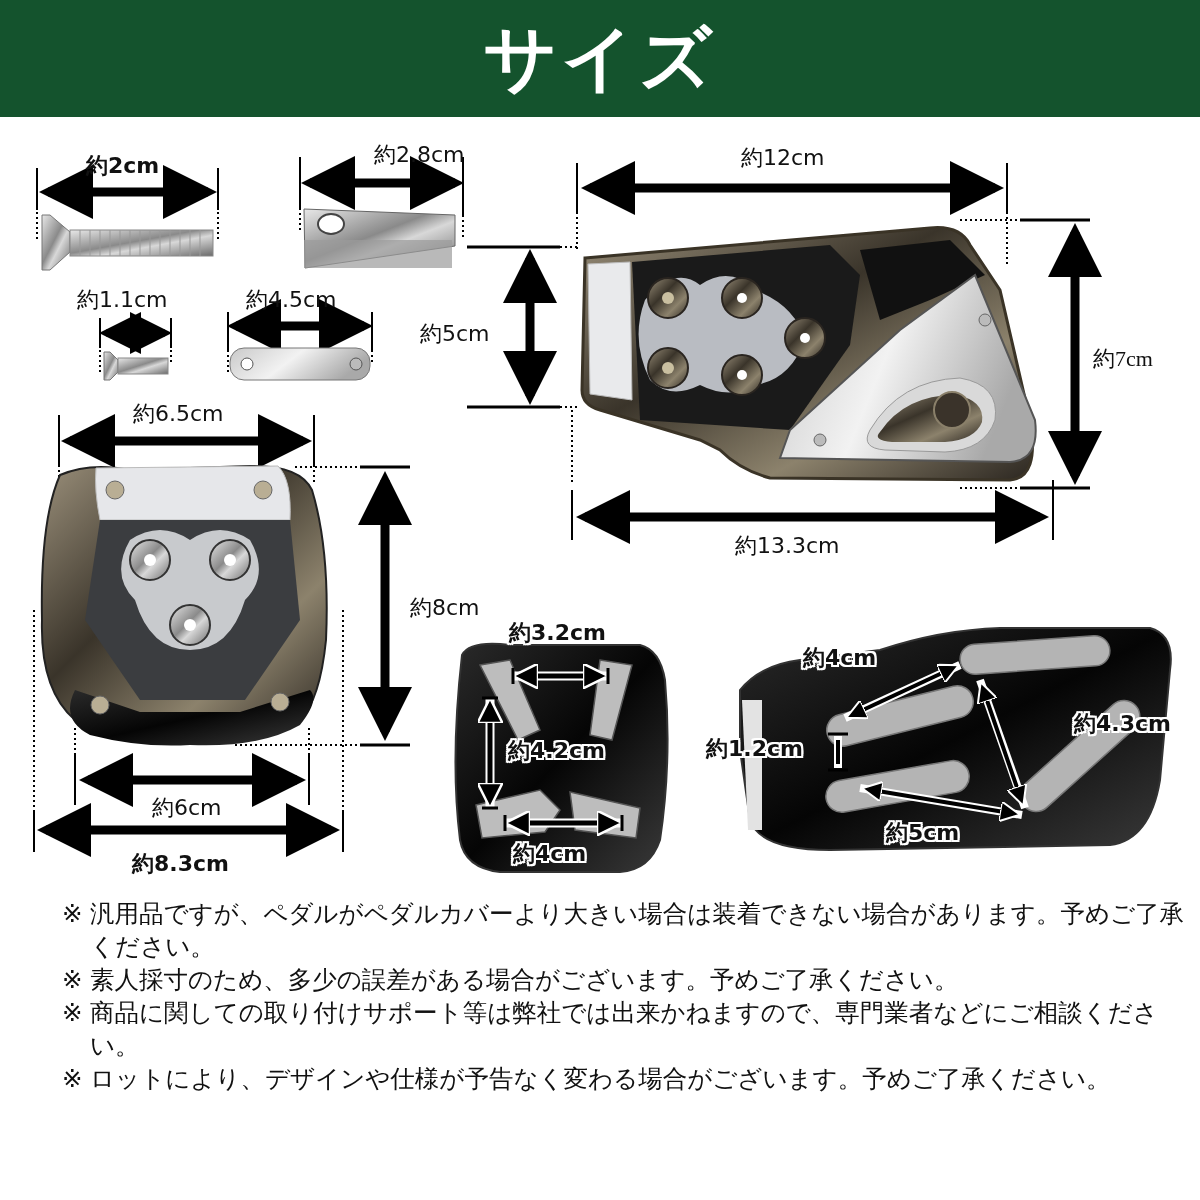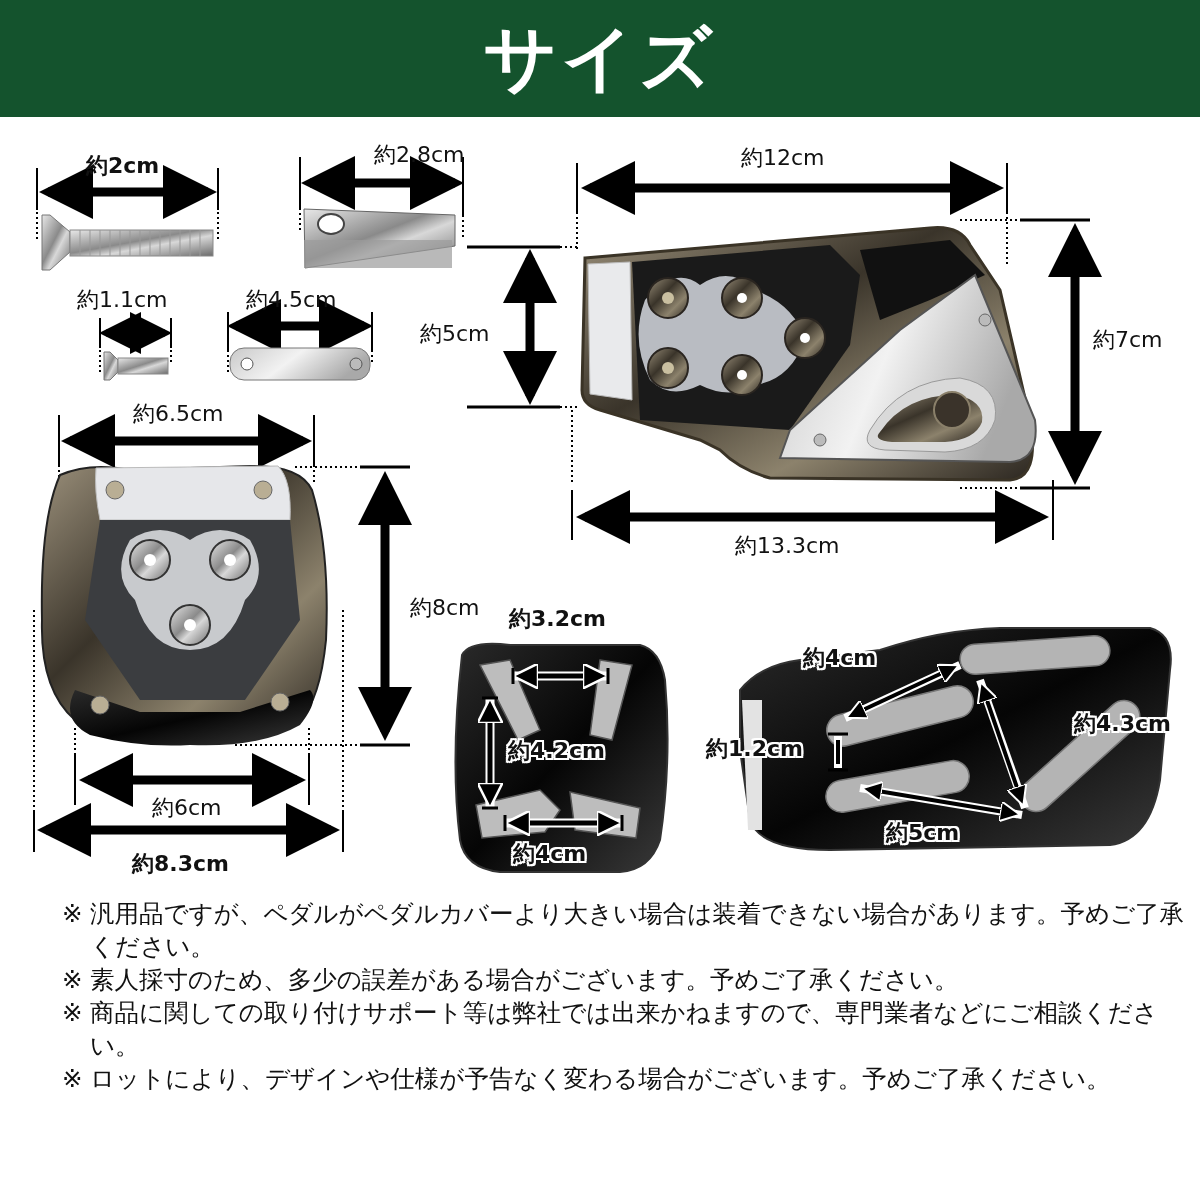--- a/index.html
+++ b/index.html
@@ -269,29 +269,29 @@
   </g>
 </svg>
 
 <span class="label" style="left:86px;top:155px;font-weight:bold;">約2cm</span>
 <span class="label" style="left:326px;top:144px;margin-left:48px;">約2.8cm</span>
 <span class="label" style="left:77px;top:289px;">約1.1cm</span>
 <span class="label" style="left:246px;top:289px;">約4.5cm</span>
 
 <span class="label" style="left:741px;top:147px;">約12cm</span>
 <span class="label" style="left:420px;top:323px;">約5cm</span>
-<span class="label" style="left:1093px;top:329px;">約7cm</span>
+<span class="label" style="left:1093px;top:348px;font-family:Liberation Serif, serif;">約7cm</span>
 <span class="label" style="left:735px;top:535px;">約13.3cm</span>
 
 <span class="label" style="left:133px;top:403px;">約6.5cm</span>
 <span class="label" style="left:410px;top:597px;">約8cm</span>
 <span class="label" style="left:152px;top:797px;">約6cm</span>
 <span class="label" style="left:132px;top:853px;font-weight:bold;">約8.3cm</span>
 
-<span class="label label-outline" style="left:509px;top:608px;">約3.2cm</span>
+<span class="label label-outline" style="left:509px;top:622px;">約3.2cm</span>
 <span class="label label-outline" style="left:508px;top:740px;">約4.2cm</span>
 <span class="label label-outline" style="left:513px;top:843px;">約4cm</span>
 
 <span class="label label-outline" style="left:803px;top:647px;">約4cm</span>
 <span class="label label-outline" style="left:706px;top:738px;text-align:right;">約1.2cm</span>
 <span class="label label-outline" style="left:1030px;top:713px;padding-left:44px;">約4.3cm</span>
 <span class="label label-outline" style="left:886px;top:822px;">約5cm</span>
 
 <div class="notes">
   <div class="note">

